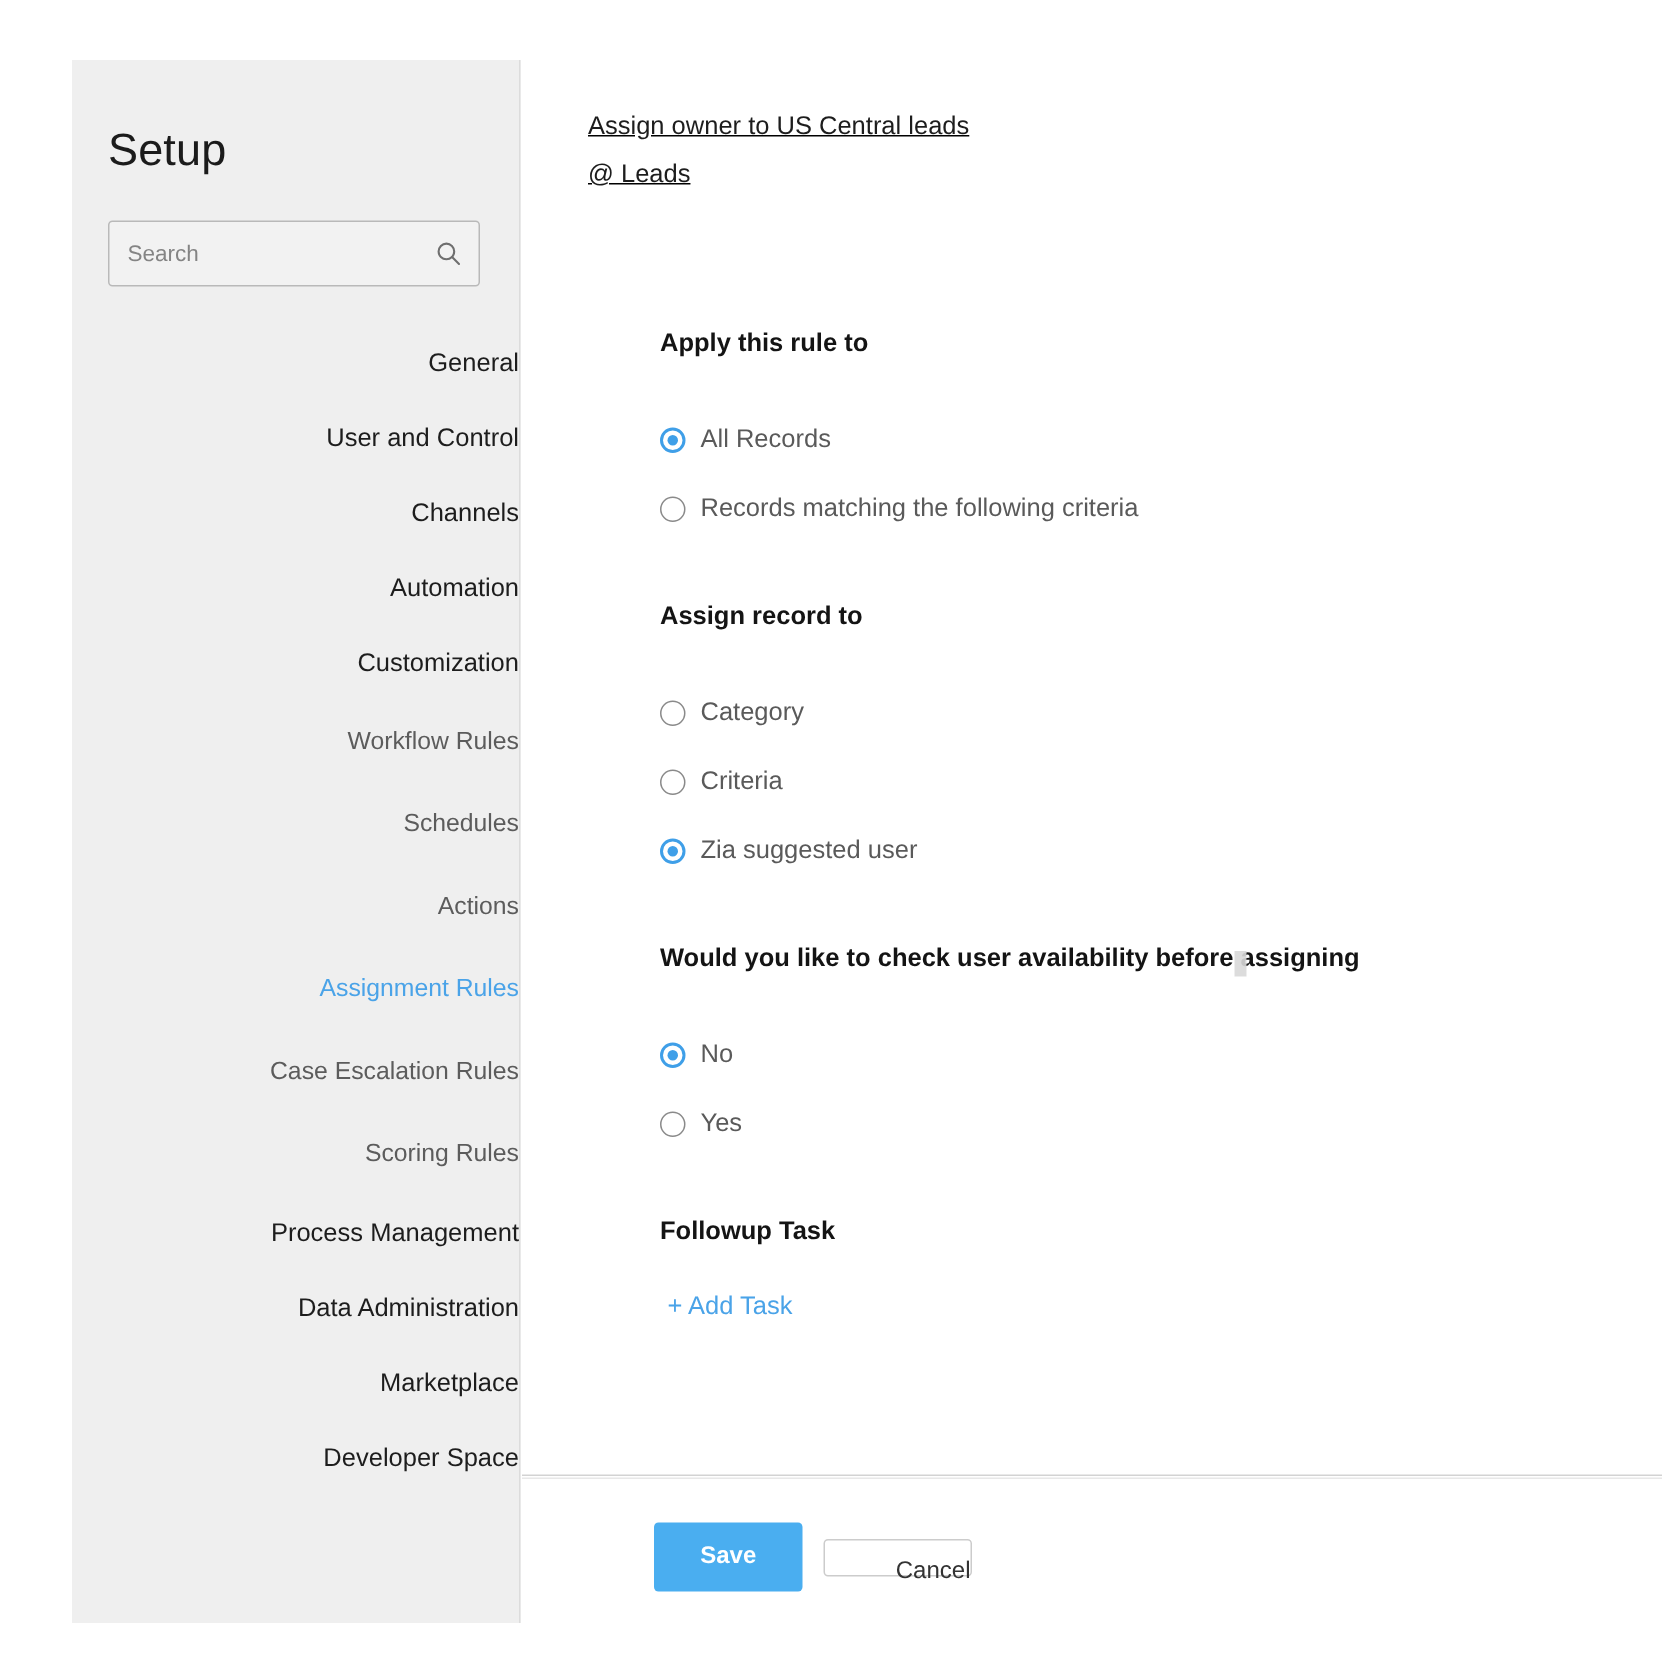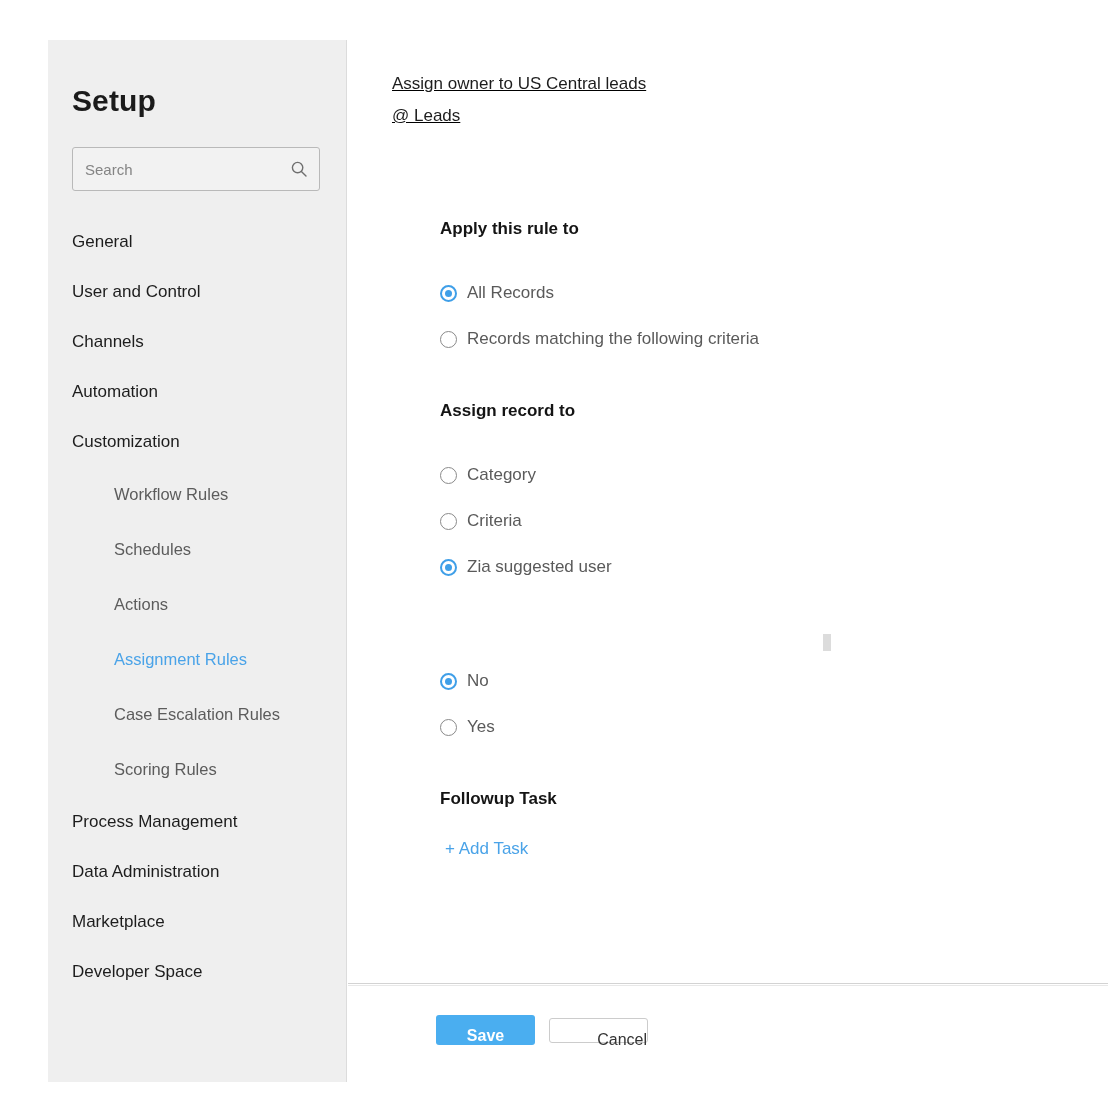--- a/index.html
+++ b/index.html
@@ -30,21 +30,21 @@
     height: 1042px;
     background: #efefef;
     border-right: 1px solid #dcdcdc;
     box-sizing: border-box;
     overflow: hidden;
   }
 
   .setup-title {
     font-size: 30px;
     color: #1b1b1b;
-    font-weight: 700;
+    font-weight: 400;
     margin: 0;
     padding: 44px 0 0 24px;
     letter-spacing: 0.1px;
   }
 
   .search-wrap {
     margin: 29px 0 0 24px;
     width: 248px;
     height: 44px;
     background: #f2f2f2;
@@ -83,20 +83,21 @@
 
   .nav-item {
     display: block;
     font-size: 17px;
     color: #1d1d1d;
     padding: 0 0 0 24px;
     line-height: 50px;
     height: 50px;
     white-space: nowrap;
     cursor: pointer;
+    text-align: right;
   }
   .nav-item.sub {
     padding-left: 66px;
     color: #5c5c5c;
     font-size: 16.5px;
     line-height: 55px;
     height: 55px;
   }
   .nav-item.sub.active { color: #4aa3e8; }
 
@@ -230,21 +231,21 @@
     gap: 14px;
   }
   .btn-save {
     background: #4aaef0;
     color: #ffffff;
     font-size: 16px;
     font-weight: bold;
     border: none;
     border-radius: 3px;
     width: 99px;
-    height: 30px;
+    height: 46px;
     cursor: pointer;
     font-family: "Liberation Sans", sans-serif;
     line-height: 42px;
     padding: 0;
     text-align: center;
   }
   .btn-cancel {
     background: #ffffff;
     color: #333333;
     font-size: 16px;
@@ -334,20 +335,21 @@
         <span class="radio"></span>
         <span class="radio-label">Criteria</span>
       </div>
       <div class="radio-row">
         <span class="radio checked"></span>
         <span class="radio-label">Zia suggested user</span>
       </div>
 
       <div class="gap-3"></div>
 
+      <div class="section-title">Would you like to check user availability before assigning</div>
       <div class="gap-2"></div>
 
       <div class="radio-row">
         <span class="radio checked"></span>
         <span class="radio-label">No</span>
       </div>
       <div class="radio-row">
         <span class="radio"></span>
         <span class="radio-label">Yes</span>
       </div>

